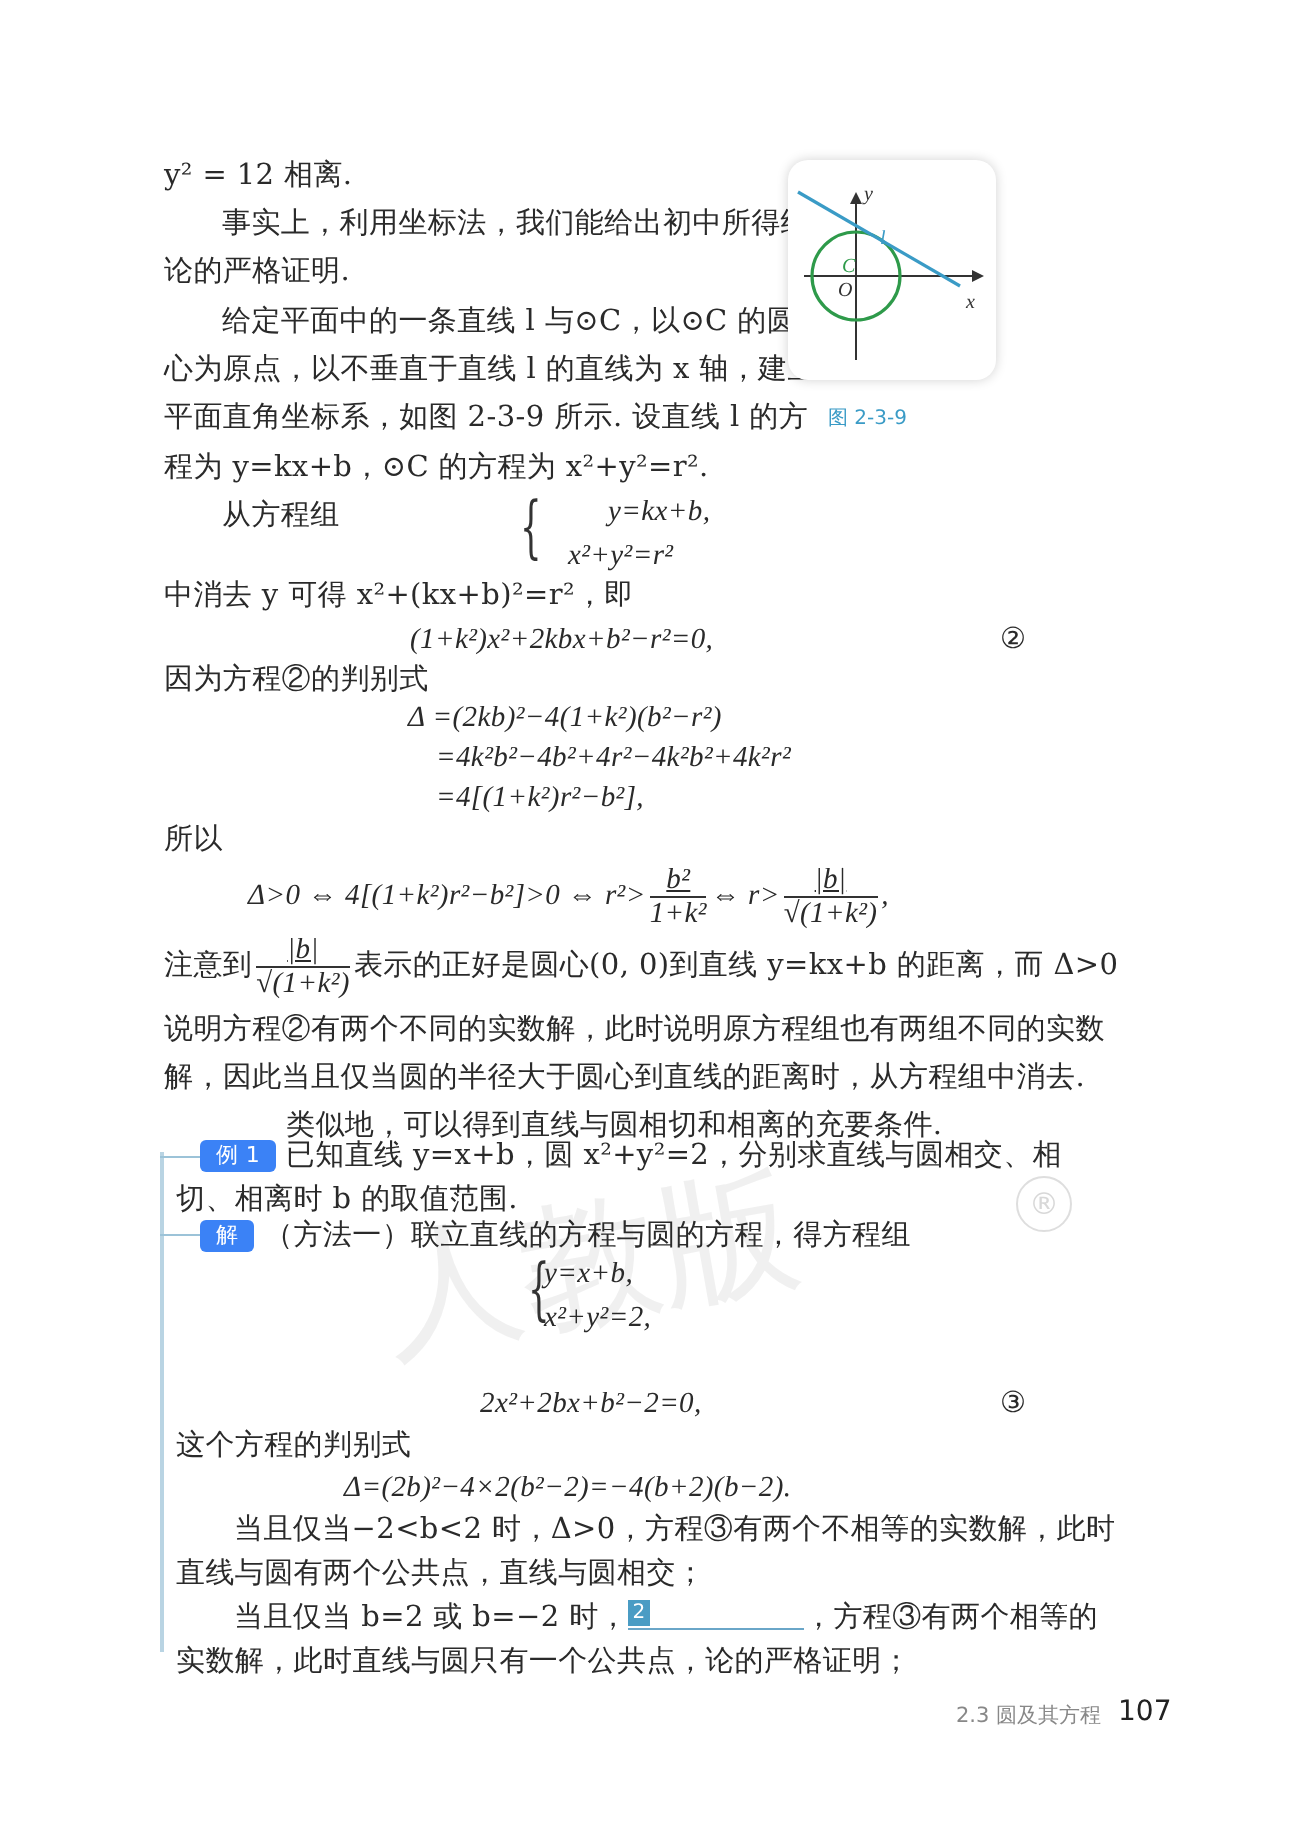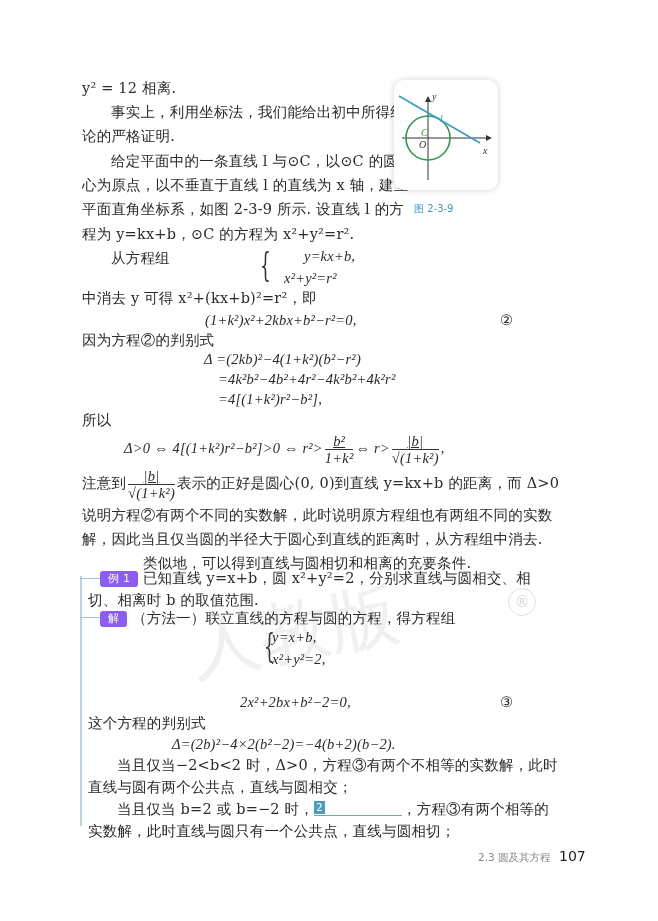--- a/index.html
+++ b/index.html
@@ -8,21 +8,21 @@
   .page { position:absolute; left:0; top:0; width:658px; height:921px; }
   .txt { position:absolute; font-size:14.5px; line-height:20px; white-space:nowrap; letter-spacing:0.2px; }
   .math { font-family:"Liberation Serif", "DejaVu Serif", serif; font-size:14.5px; }
   .it { font-style:italic; }
   .figure-card { position:absolute; left:394px; top:80px; width:104px; height:110px; background:#fff;
                  border-radius:10px; box-shadow:0 0 6px rgba(0,0,0,0.18); }
   .fig-caption { position:absolute; left:414px; top:202px; font-size:10px; color:#3a9bc6;
                  font-family:"DejaVu Sans", sans-serif; }
   .brace-group { position:absolute; }
   .brace { position:absolute; left:0; top:0; font-size:34px; line-height:36px; font-family:"DejaVu Serif", serif; color:#333; transform:scaleX(0.5); transform-origin:left; }
-  .tag { display:inline-block; background:#8b5cf6; color:#fff; font-family:"DejaVu Sans", sans-serif;
+  .tag { display:inline-block; background:#3b82f6; color:#fff; font-family:"DejaVu Sans", sans-serif;
          font-size:11px; line-height:14px; padding:1px 8px; border-radius:3px; vertical-align:1px; }
   .bracket-line { position:absolute; left:80px; width:2px; background:#b9d4e3; }
   .hline { position:absolute; height:1px; background:#9cc3d8; }
   .blank-box { display:inline-block; width:88px; border-bottom:1px solid #6aa6c8; height:14px; vertical-align:-2px; position:relative; }
   .blank-num { position:absolute; left:0; top:0; width:11px; height:13px; background:#4a9cc4; color:#fff;
                font-size:10px; line-height:13px; text-align:center; font-family:"DejaVu Sans", sans-serif; }
   .footer { position:absolute; top:851px; left:478px; font-size:10.5px; color:#888; font-family:"DejaVu Sans", sans-serif; white-space:nowrap; }
   .pagenum { position:absolute; top:848px; left:559px; font-size:14px; color:#222; font-family:"DejaVu Sans", sans-serif; }
   .frac { display:inline-block; vertical-align:middle; text-align:center; margin:0 2px; }
   .frac .num { display:block; border-bottom:1px solid #333; padding:0 2px; line-height:16px;text-decoration:underline; }
@@ -121,17 +121,17 @@
   <div class="txt" style="left:500px;top:692px;">③</div>
   <div class="txt" style="left:88px;top:713px;">这个方程的判别式</div>
   <div class="txt math it" style="left:172px;top:734px;">Δ=(2b)²−4×2(b²−2)=−4(b+2)(b−2).</div>
 
   <div class="txt" style="left:117px;top:755px;">当且仅当−2&lt;b&lt;2 时，Δ&gt;0，方程③有两个不相等的实数解，此时</div>
   <div class="txt" style="left:88px;top:777px;">直线与圆有两个公共点，直线与圆相交；</div>
 
   <div class="txt" style="left:117px;top:799px;">
     <span>当且仅当 b=2 或 b=−2 时，</span><span class="blank-box"><span class="blank-num">2</span></span><span>，方程③有两个相等的</span>
   </div>
-  <div class="txt" style="left:88px;top:821px;">实数解，此时直线与圆只有一个公共点，直线与圆相切；</div>
+  <div class="txt" style="left:88px;top:821px;">实数解，此时直线与圆只有一个公共点，论的严格证明；</div>
 
   <div class="footer">2.3  圆及其方程</div>
   <div class="pagenum">107</div>
 </div>
 
 </body></html>

